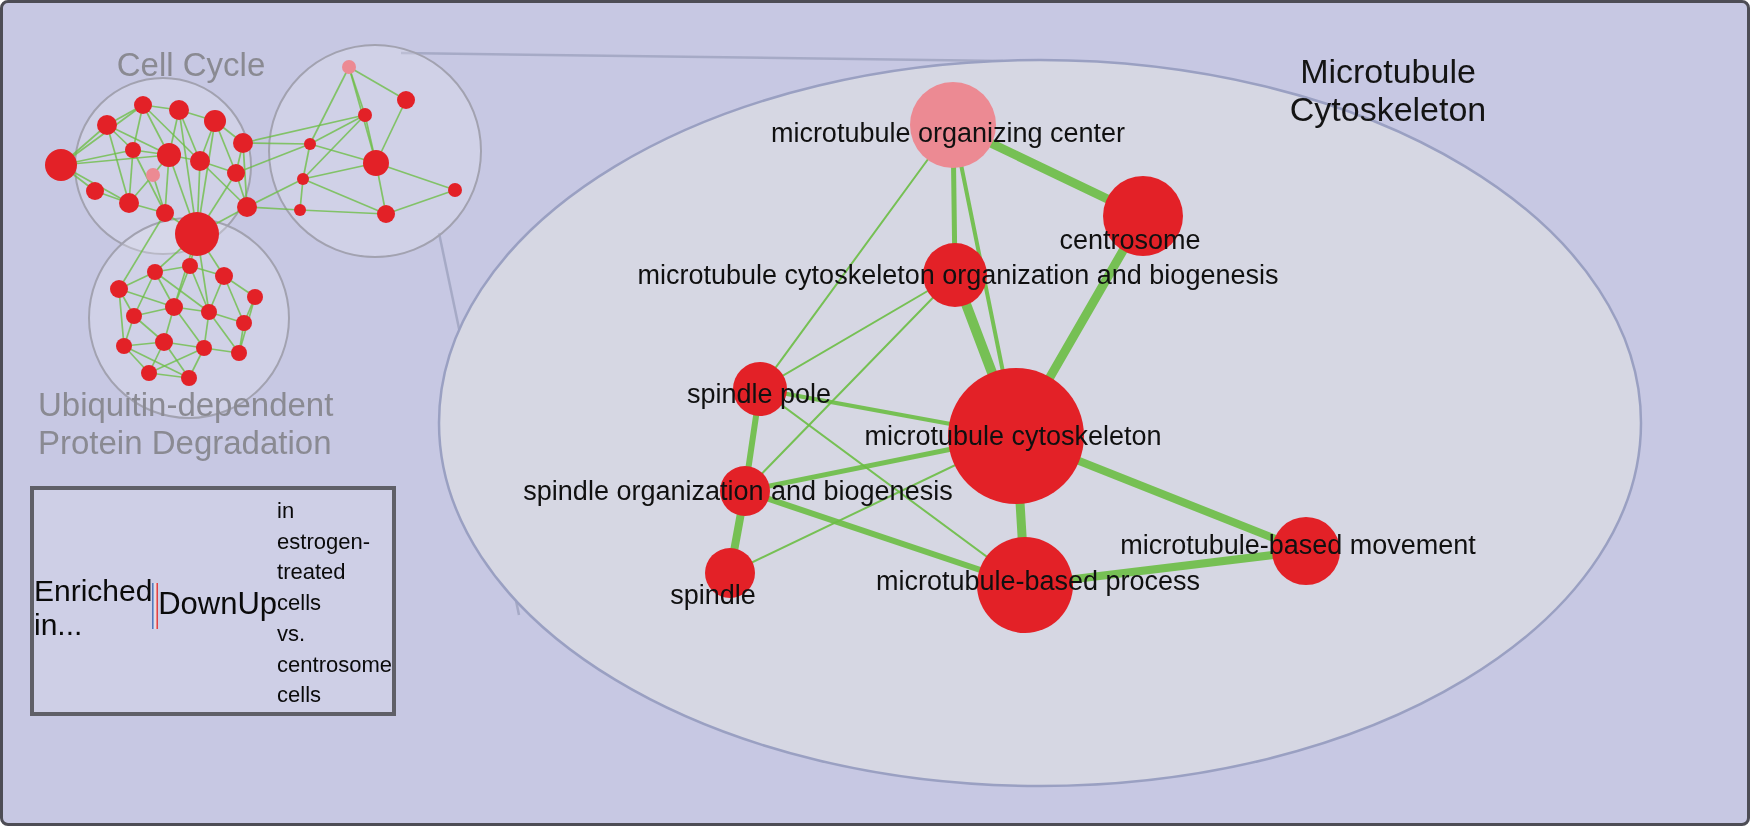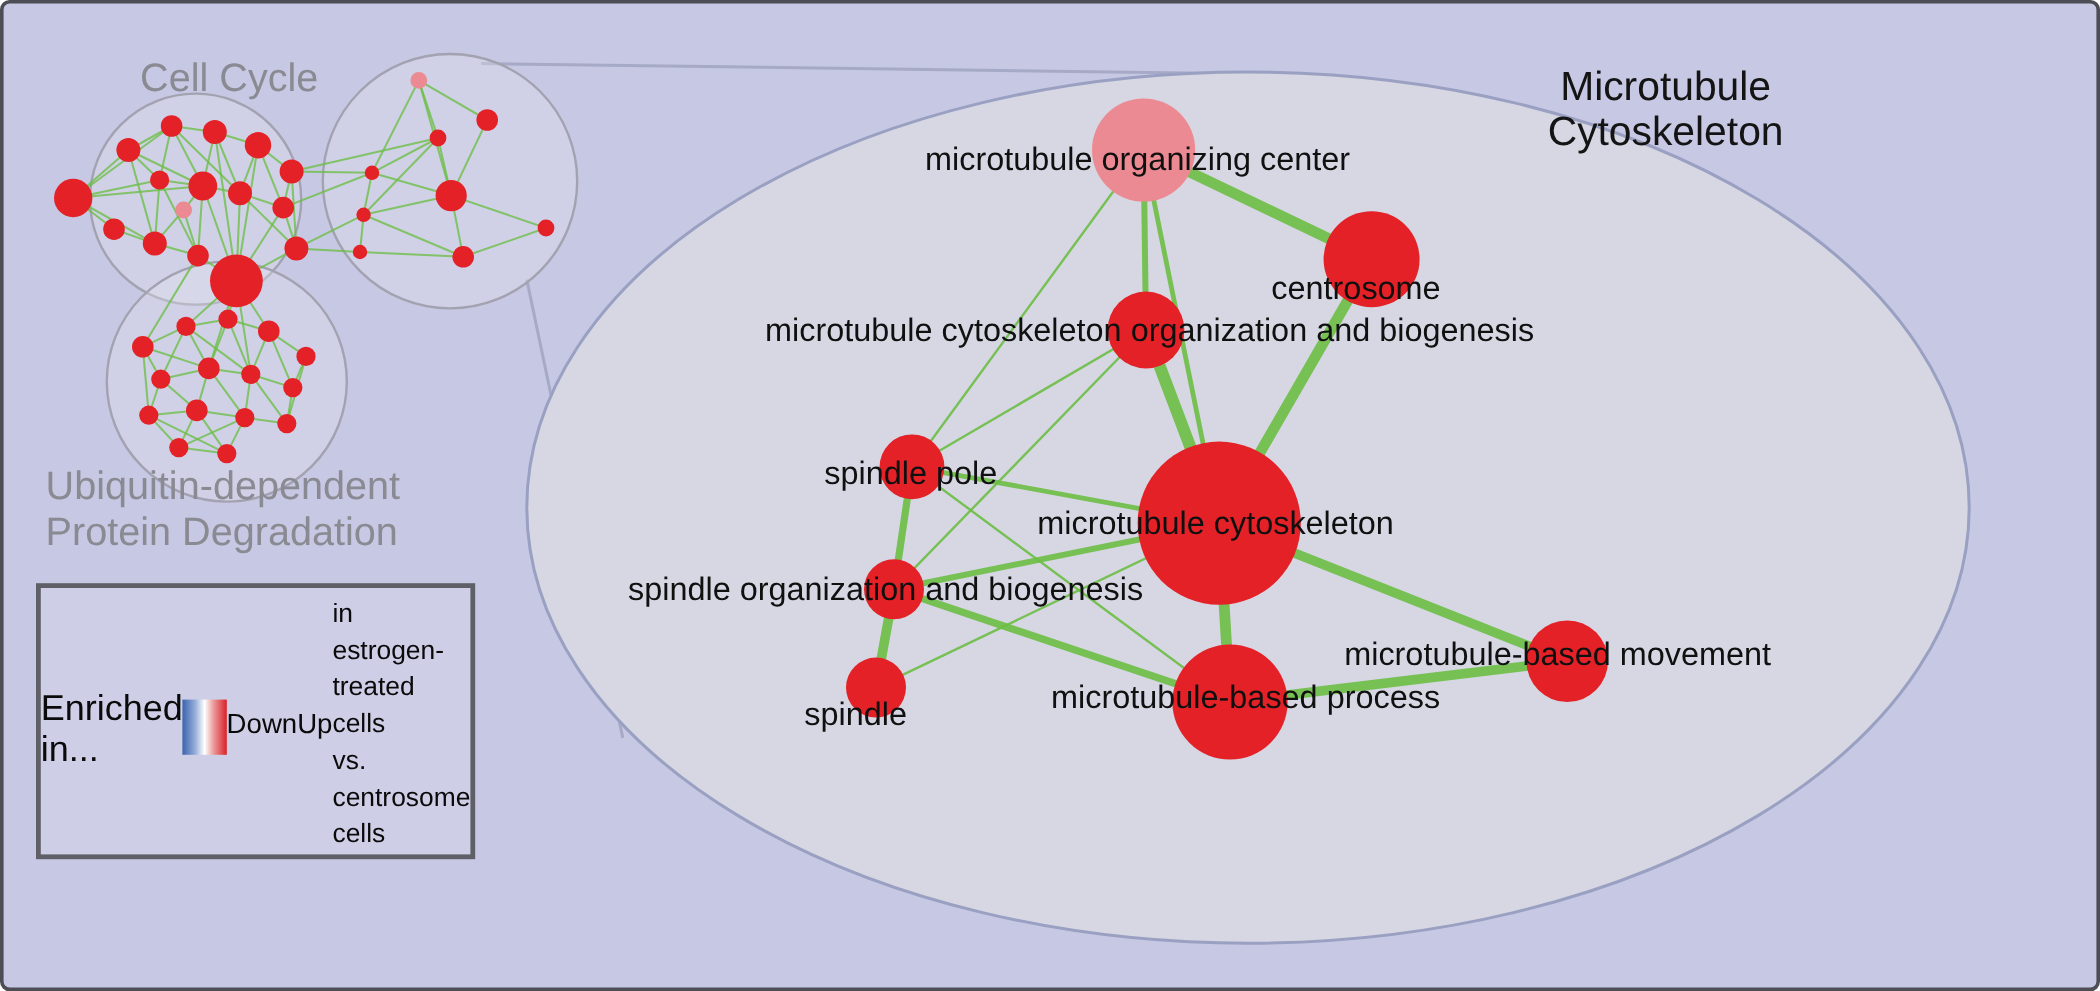--- a/index.html
+++ b/index.html
@@ -15,21 +15,21 @@
   .node-label{fill:#101010;font-size:27px;}
   .connector{stroke:#a6aac6;stroke-width:2.5;}
   .zoom-ellipse{fill:#d6d7e3;stroke:#9aa0c2;stroke-width:2.5;}
   .legend{
     position:absolute;left:27px;top:483px;width:366px;height:230px;box-sizing:border-box;
     border:4px solid #5f5f67;background:rgba(236,237,246,0.18);
     display:flex;flex-direction:row;align-items:center;color:#0a0a0a;
   }
   .legend-title{font-size:30px;margin-top:14px;}
   .legend-bar{width:204px;height:46px;margin-top:9px;}
-  .legend-scale{width:266px;display:flex;justify-content:center;font-size:23px;margin-top:5px;}
+  .legend-scale{width:266px;display:flex;justify-content:center;font-size:31px;margin-top:5px;}
   .legend-note{font-size:22px;line-height:1.4;margin-top:5px;}
 </style>
 </head>
 <body>
 
 <div class="figure">
   <svg width="1750" height="826" viewBox="0 0 1750 826">
     <g>
       <line class="connector" x1="398" y1="50" x2="1000" y2="58"></line>
       <line class="connector" x1="436" y1="230" x2="516" y2="612"></line>

